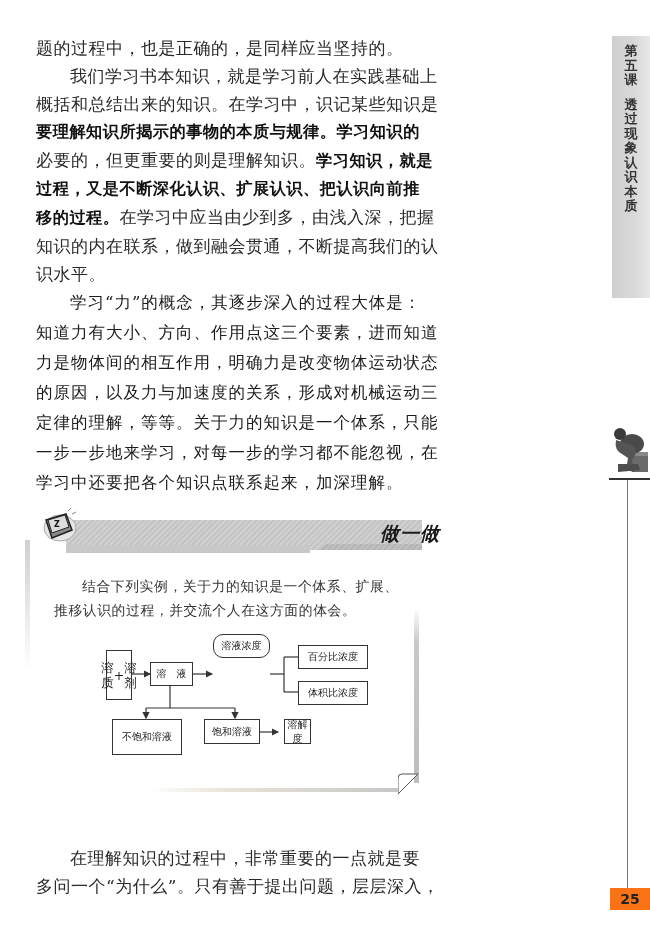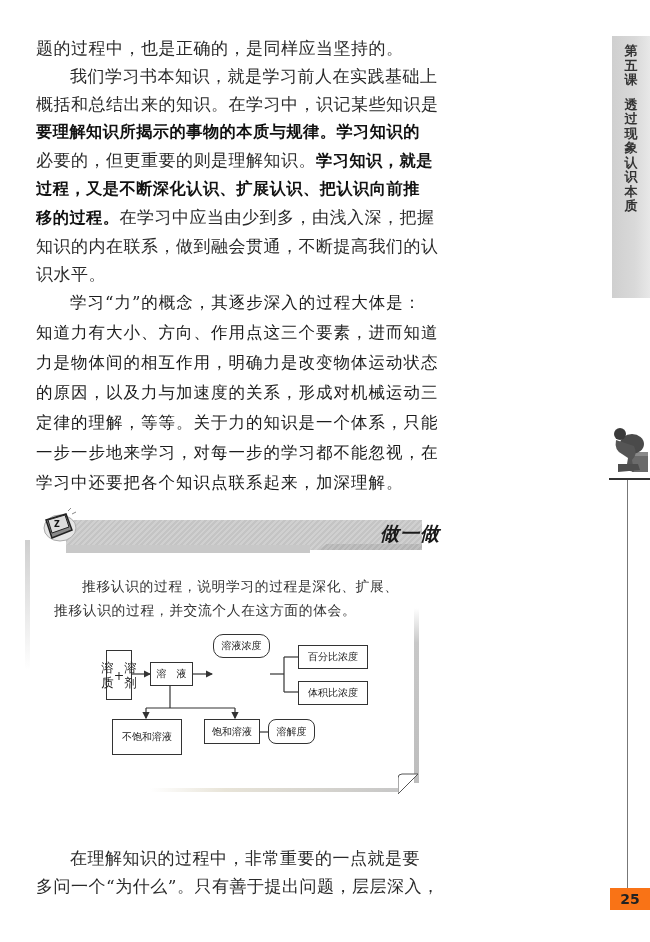--- a/index.html
+++ b/index.html
@@ -151,21 +151,21 @@
     <ellipse cx="22" cy="20" rx="16" ry="13" fill="#e6e6e6" stroke="#aaa" stroke-width="1"></ellipse>
     <path d="M8 12 L28 6 L34 22 L14 30 Z" fill="#8a8a8a" stroke="#222" stroke-width="1.5"></path>
     <path d="M10 12 L27 7 L31 19 L14 25 Z" fill="#dcdcdc" stroke="#222" stroke-width="1"></path>
     <text x="16" y="19" font-size="8" font-weight="bold" fill="#111" font-family="DejaVu Sans, sans-serif">Z</text>
     <line x1="30" y1="3" x2="33" y2="0" stroke="#888" stroke-width="1"></line>
     <line x1="34" y1="6" x2="38" y2="4" stroke="#888" stroke-width="1"></line>
   </svg>
   <div class="act-title">做一做</div>
 
   <div class="act-text">
-    <span class="line" style="padding-left:28px;">推移认识的过程，说明学习的过程是深化、扩展、</span>
+    <span class="line" style="padding-left:28px;">结合下列实例，关于力的知识是一个体系、扩展、</span>
     <span class="line">推移认识的过程，并交流个人在这方面的体会。</span>
   </div>
 
   <div class="diagram">
     <svg width="650" height="942">
       <defs>
         <marker id="arr" markerWidth="6" markerHeight="6" refX="5" refY="3" orient="auto">
           <path d="M0,0 L6,3 L0,6 Z" fill="#333"></path>
         </marker>
       </defs>
@@ -191,21 +191,21 @@
       <span>溶质</span>
       <span>+</span>
       <span>溶剂</span>
     </div>
     <div class="node" style="left:150px; top:662px; width:43px; height:24px;">溶　液</div>
     <div class="node" style="left:213px; top:634px; width:57px; height:24px;border-radius:10px;">溶液浓度</div>
     <div class="node" style="left:298px; top:645px; width:70px; height:24px;">百分比浓度</div>
     <div class="node" style="left:298px; top:681px; width:70px; height:24px;">体积比浓度</div>
     <div class="node" style="left:112px; top:719px; width:70px; height:36px;">不饱和溶液</div>
     <div class="node" style="left:204px; top:719px; width:56px; height:25px;">饱和溶液</div>
-    <div class="node" style="left:268px; top:719px; width:47px; height:25px;border-radius:8px;">溶解度</div>
+    <div class="node" style="left:284px; top:719px; width:27px; height:25px;">溶解度</div>
   </div>
 
   <div class="act-right-bar"></div>
   <div class="act-bottom-bar"></div>
   <svg class="page-curl" viewBox="0 0 22 22">
     <path d="M0 22 L0 6 Q0 2 4 2 L20 2 Z" fill="#fff" stroke="#555" stroke-width="1"></path>
     <line x1="0" y1="22" x2="20" y2="2" stroke="#555" stroke-width="1"></line>
   </svg>
 
   <p class="para" style="top:844px;">

